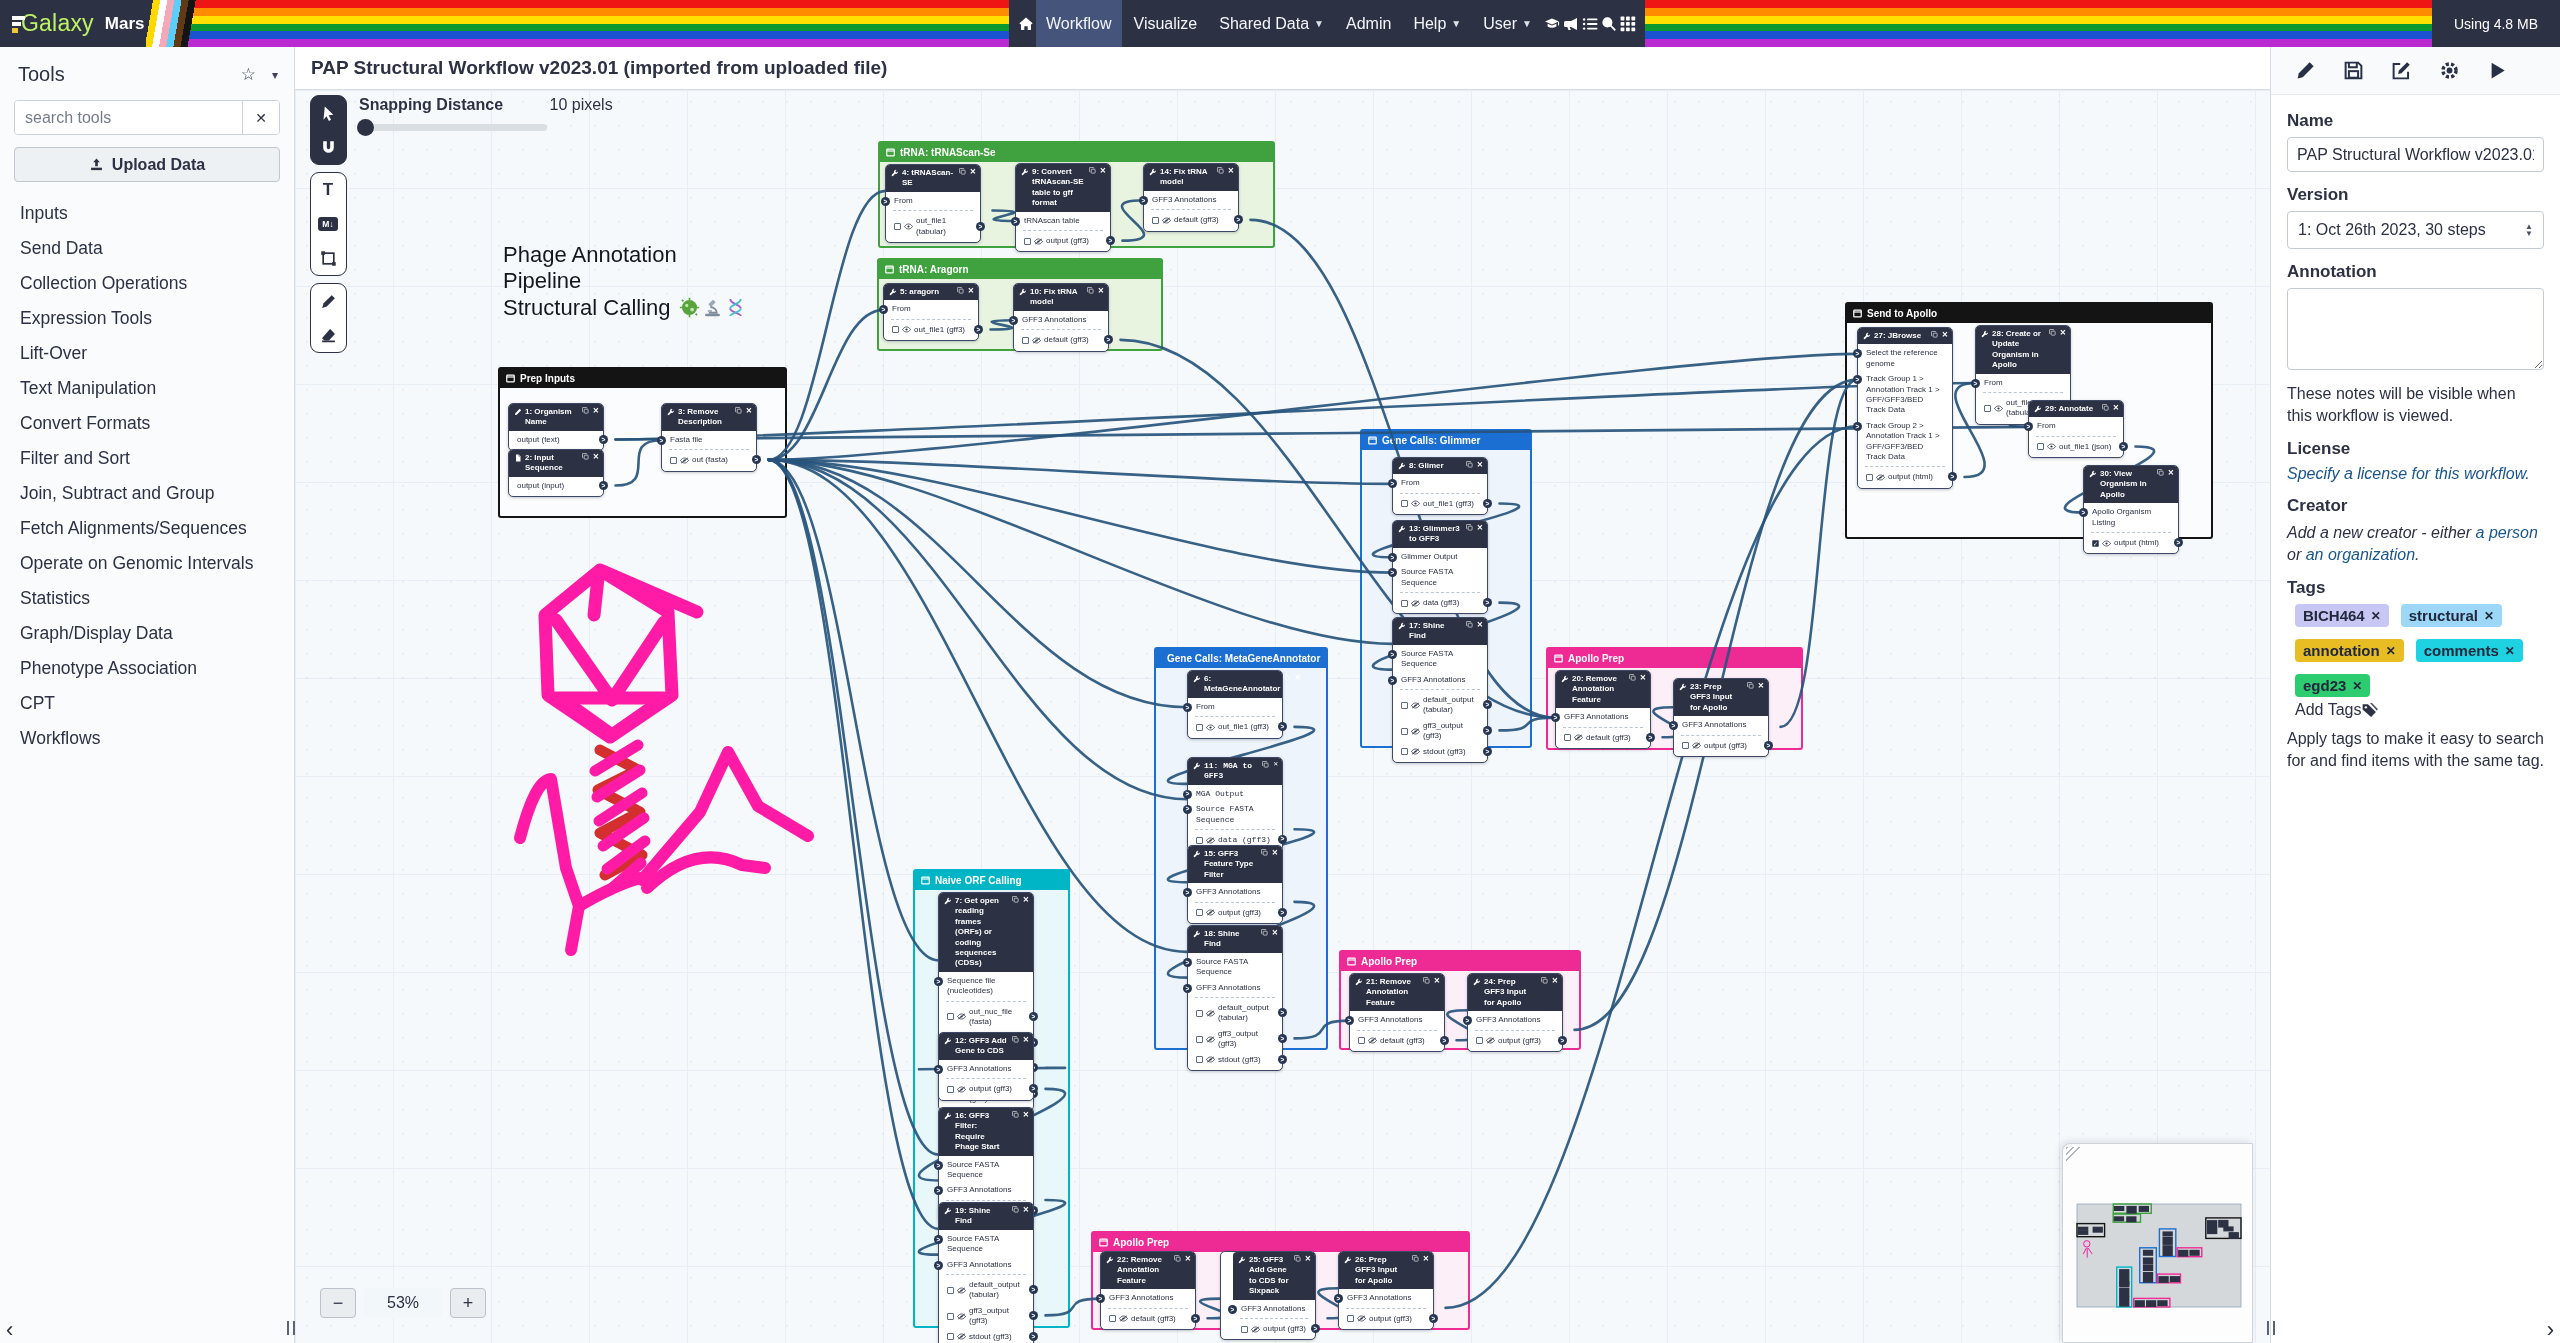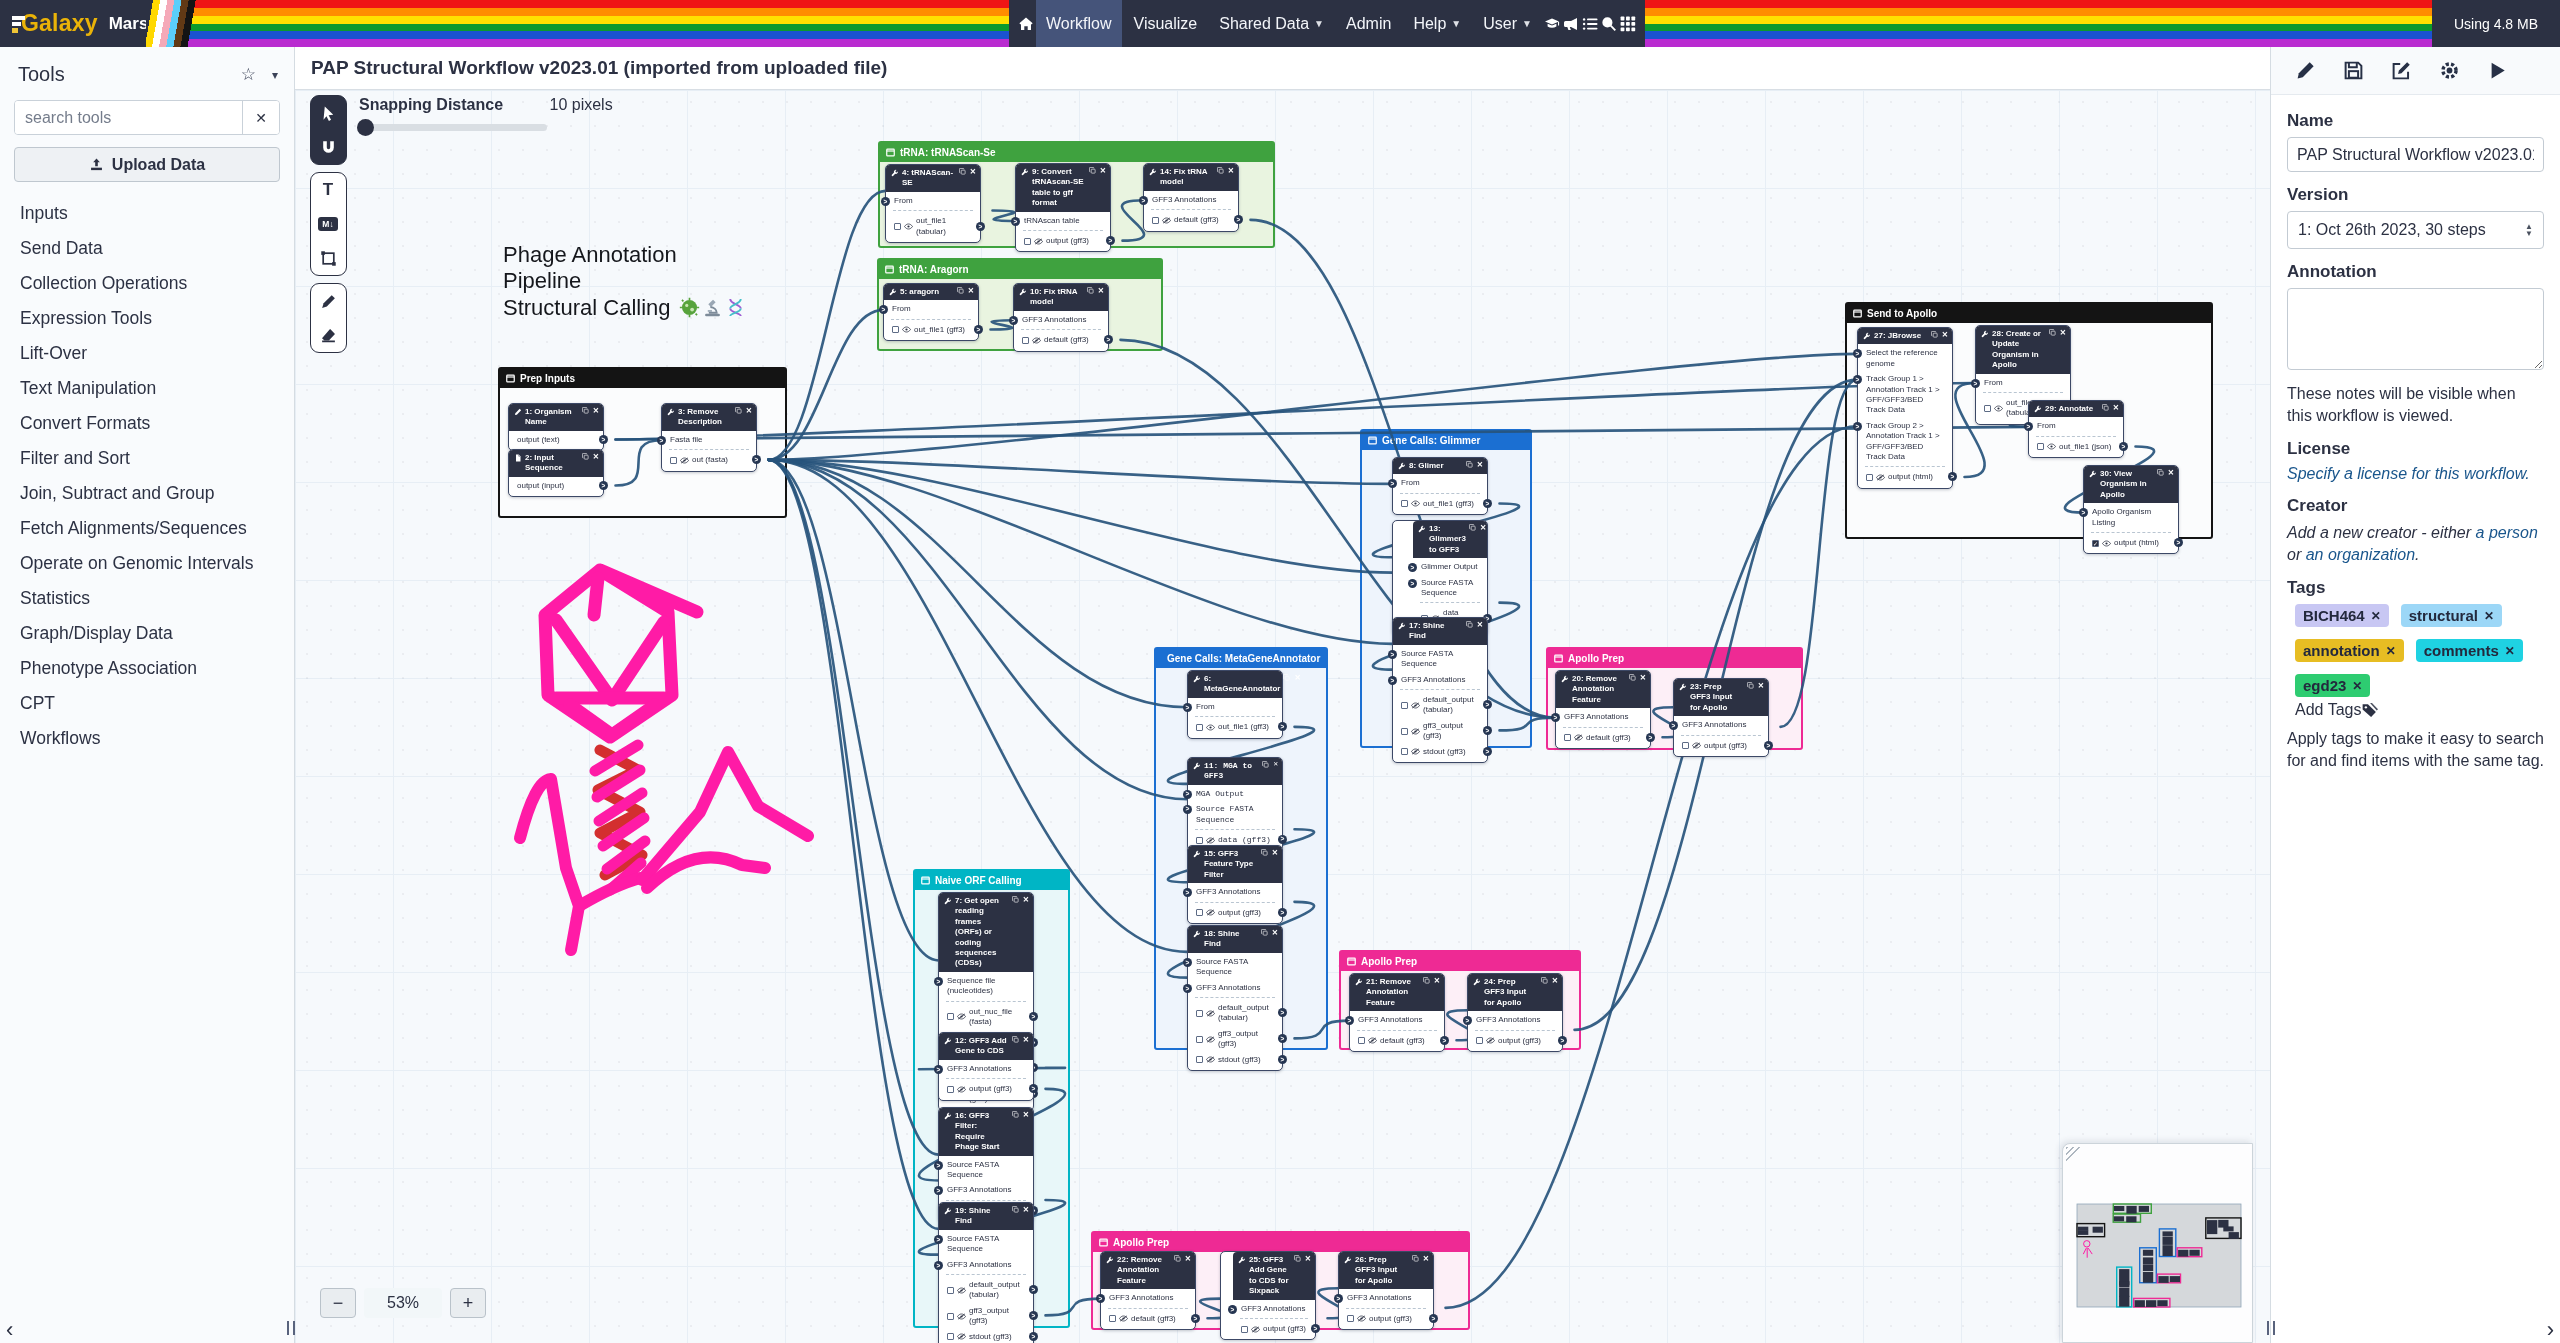--- a/index.html
+++ b/index.html
@@ -9,21 +9,21 @@
 
   
   #masthead{position:absolute;left:0;top:0;width:2560px;height:47px;z-index:50;
     background:linear-gradient(to bottom,#ef1515 0 16.6%,#ff8c00 16.6% 33.3%,#ffe000 33.3% 50%,#0b9a2e 50% 66.6%,#1b52d1 66.6% 83.3%,#b92bd0 83.3% 100%);}
   .mh-block{position:absolute;top:0;height:47px;background:#2c3143;display:flex;align-items:center;}
   #mh-brand{left:0;width:146px;padding:0 12px;gap:9px;}
   #mh-chevron{position:absolute;left:146px;top:0;width:56px;height:47px;
     background:linear-gradient(100deg,#2c3143 0 7px,#ffd800 7px 14px,#ffffff 14px 21px,#f5a9b8 21px 28px,#5bcefa 28px 35px,#613915 35px 42px,#141414 42px 49px,rgba(0,0,0,0) 49px);}
   #mh-nav{left:1009px;width:636px;padding:0 8px;gap:2px;}
   #mh-usage{right:0;width:128px;justify-content:center;}
-  .brand-name{color:#eab308;font-size:23px;font-weight:bold;letter-spacing:.2px;}
+  .brand-name{color:#bef264;font-size:23px;font-weight:normal;letter-spacing:.2px;}
   .brand-sub{color:#fff;font-size:17px;font-weight:bold;margin-left:2px;}
   .logo-glyph{display:inline-block;width:15px;height:20px;position:relative;}
   .logo-glyph i{position:absolute;background:#fff;display:block;}
   .nav-item{color:#f3f5f9;font-size:16px;padding:0 10px;height:47px;display:flex;align-items:center;gap:5px;cursor:pointer;white-space:nowrap;}
   .nav-item.active{background:#45547a;}
   .nav-caret{font-size:10px;opacity:.9;}
   .nav-icon{width:30px;height:47px;display:flex;align-items:center;justify-content:center;color:#fff;cursor:pointer;}
   .nav-icon svg{width:16px;height:16px;fill:currentColor;}
   #mh-usage span{color:#fff;font-size:14px;}
 
@@ -710,21 +710,21 @@
                 <svg viewBox="0 0 18 12" fill="none" stroke="#2c3143" stroke-width="1.6">
                   <path d="M1 6c2.4-3.4 5-5 8-5s5.6 1.6 8 5c-2.4 3.4-5 5-8 5S3.4 9.4 1 6z"></path>
                   <circle cx="9" cy="6" r="2.2" fill="#2c3143" stroke="none"></circle>
                 </svg>
               </span>
               <span class="olabel">out_file1 (gff3)</span>
               <span class="port pout">&gt;</span>
             </div>
           </div>
         </div>
-        <div class="node" style="left: 1097px; top: 430px; padding-left: 20px;">
+        <div class="node" style="left: 1097px; top: 430px;">
           <div class="node-head">
             <span class="nh-icon">
               <svg viewBox="0 0 16 16">
                 <path d="M13.6 4.4a4 4 0 0 1-5.2 5.1l-4.3 4.3a1.7 1.7 0 0 1-2.4-2.4L6 7.1a4 4 0 0 1 5.1-5.2L8.8 4.2l.8 2.2 2.2.8z"></path>
               </svg>
             </span>
             <span class="nh-title">13: Glimmer3 to GFF3</span>
             <span class="nh-actions">
               <span><svg fill="none" stroke="#fff" stroke-width="1.6" viewBox="0 0 16 16">
                   <rect x="5" y="5" width="9" height="9" rx="1.5"></rect>

